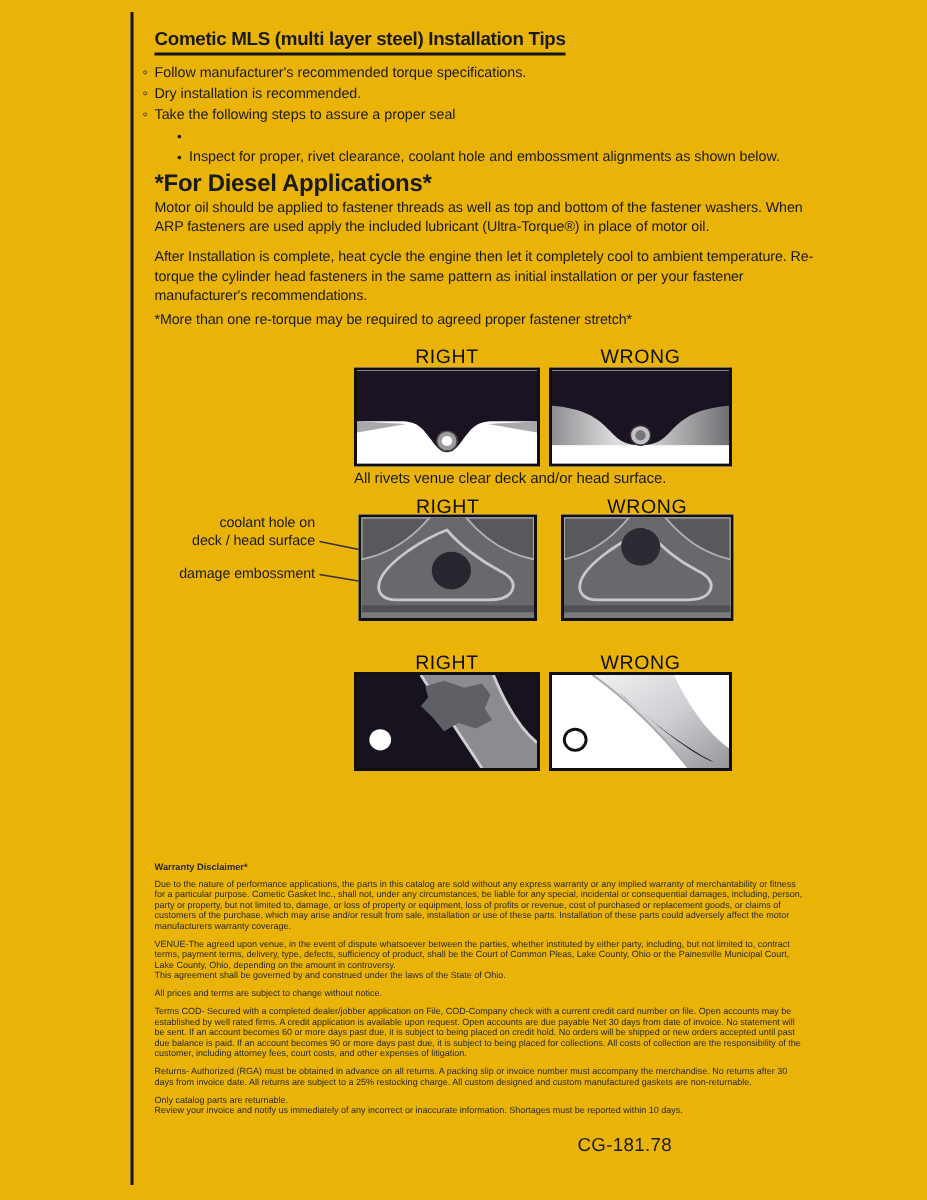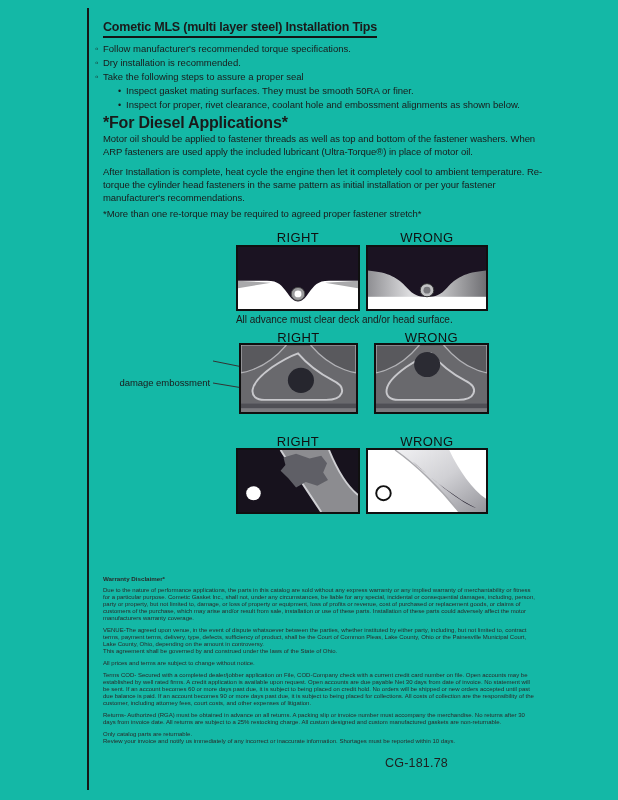--- a/index.html
+++ b/index.html
@@ -1,16 +1,16 @@
 <!DOCTYPE html>
 <html><head>
 <meta charset="utf-8">
 <style>
   html,body{margin:0;padding:0;background:#fff;}
-  .page{position:relative;width:618px;height:800px;background:#14b8a6;overflow:hidden;
+  .page{position:relative;width:618px;height:800px;background:#eab308;overflow:hidden;
         font-family:"Liberation Sans",sans-serif;color:#1a1a1a;}
   .abs{position:absolute;}
   .edge-line{position:absolute;left:87px;top:8px;width:2px;height:782px;background:#161616;}
   .title{font-weight:bold;font-size:12.5px;letter-spacing:-0.2px;display:inline-block;
          border-bottom:2px solid #141414;padding-bottom:2px;white-space:nowrap;}
   .body-text{font-size:9.5px;line-height:13px;letter-spacing:-0.05px;}
   .bullets{font-size:9.5px;}
   .bullet-row{display:flex;line-height:14px;}
   .bullet-row .marker{width:8px;flex:none;font-size:10px;}
   .bullet-row.sub{margin-left:23px;}
@@ -45,21 +45,20 @@
     <div class="bullet-row">
       <span class="marker">◦</span>
       <span>Dry installation is recommended.</span>
     </div>
     <div class="bullet-row">
       <span class="marker">◦</span>
       <span>Take the following steps to assure a proper seal</span>
     </div>
     <div class="bullet-row sub">
       <span class="marker">•</span>
-      <span>Inspect gasket mating surfaces.  They must be smooth 50RA or finer.</span>
     </div>
     <div class="bullet-row sub">
       <span class="marker">•</span>
       <span>Inspect for proper, rivet clearance, coolant hole and embossment alignments as shown below.</span>
     </div>
   </div>
 
   <div class="abs section-h" style="left:103px;top:114px;">*For Diesel Applications*</div>
   <div class="abs body-text" style="left:103px;top:165px;width:442px;">After Installation is complete, heat cycle the engine then let it completely cool to ambient temperature. Re-torque the cylinder head fasteners in the same pattern as initial installation or per your fastener manufacturer's recommendations.</div>
   <div class="abs body-text" style="left:103px;top:132px;width:442px;">Motor oil should be applied to fastener threads as well as top and bottom of the fastener washers. When ARP fasteners are used apply the included lubricant (Ultra-Torque®) in place of motor oil.</div>
@@ -88,25 +87,27 @@
             <stop offset="1" stop-color="#6f6f73"></stop>
         </linearGradient>
       </defs>
       <rect width="122" height="66" fill="#ffffff"></rect>
       <rect x="0" y="24" width="122" height="29" fill="url(#g1)"></rect>
       <path d="M0,0 H122 V25 C100,27 91,33 82,43 C75,51 70,53 61,53 C52,53 47,51 40,43 C31,33 22,27 0,25 Z" fill="#1b1322"></path>
       <circle cx="61" cy="46" r="7" fill="#c2c2c4" stroke="#333333" stroke-width="1"></circle>
       <circle cx="61" cy="46" r="3.6" fill="#77777b"></circle>
     </svg>
   </div>
-  <div class="abs caption" style="left:236px;top:314px;width:300px;">All advance must clear deck and/or head surface.</div>
+  <div class="abs caption" style="left:236px;top:314px;width:300px;">All rivets venue clear deck and/or head surface.</div>
 
   <div class="abs fig-h" style="left:239px;top:330px;width:119px;">RIGHT</div>
   <div class="abs fig-h" style="left:374px;top:330px;width:115px;">WRONG</div>
 
+  <div class="abs fig-label" style="left:85px;top:343px;width:125px;">coolant hole on
+deck / head surface</div>
   <div class="abs fig-label" style="left:85px;top:377px;width:125px;">damage embossment</div>
 
   <svg class="abs" style="left:211px;top:352px;" width="95" height="48">
     <line x1="2" y1="9" x2="86" y2="26" stroke="#333333" stroke-width="1"></line>
     <line x1="2" y1="31" x2="56" y2="40" stroke="#333333" stroke-width="1"></line>
   </svg>
 
   <div class="abs panel" style="left:239px;top:343px;width:119px;height:71px;">
     <svg viewBox="0 0 119 72" preserveAspectRatio="none">
       <rect width="119" height="72" fill="#69696d"></rect>

